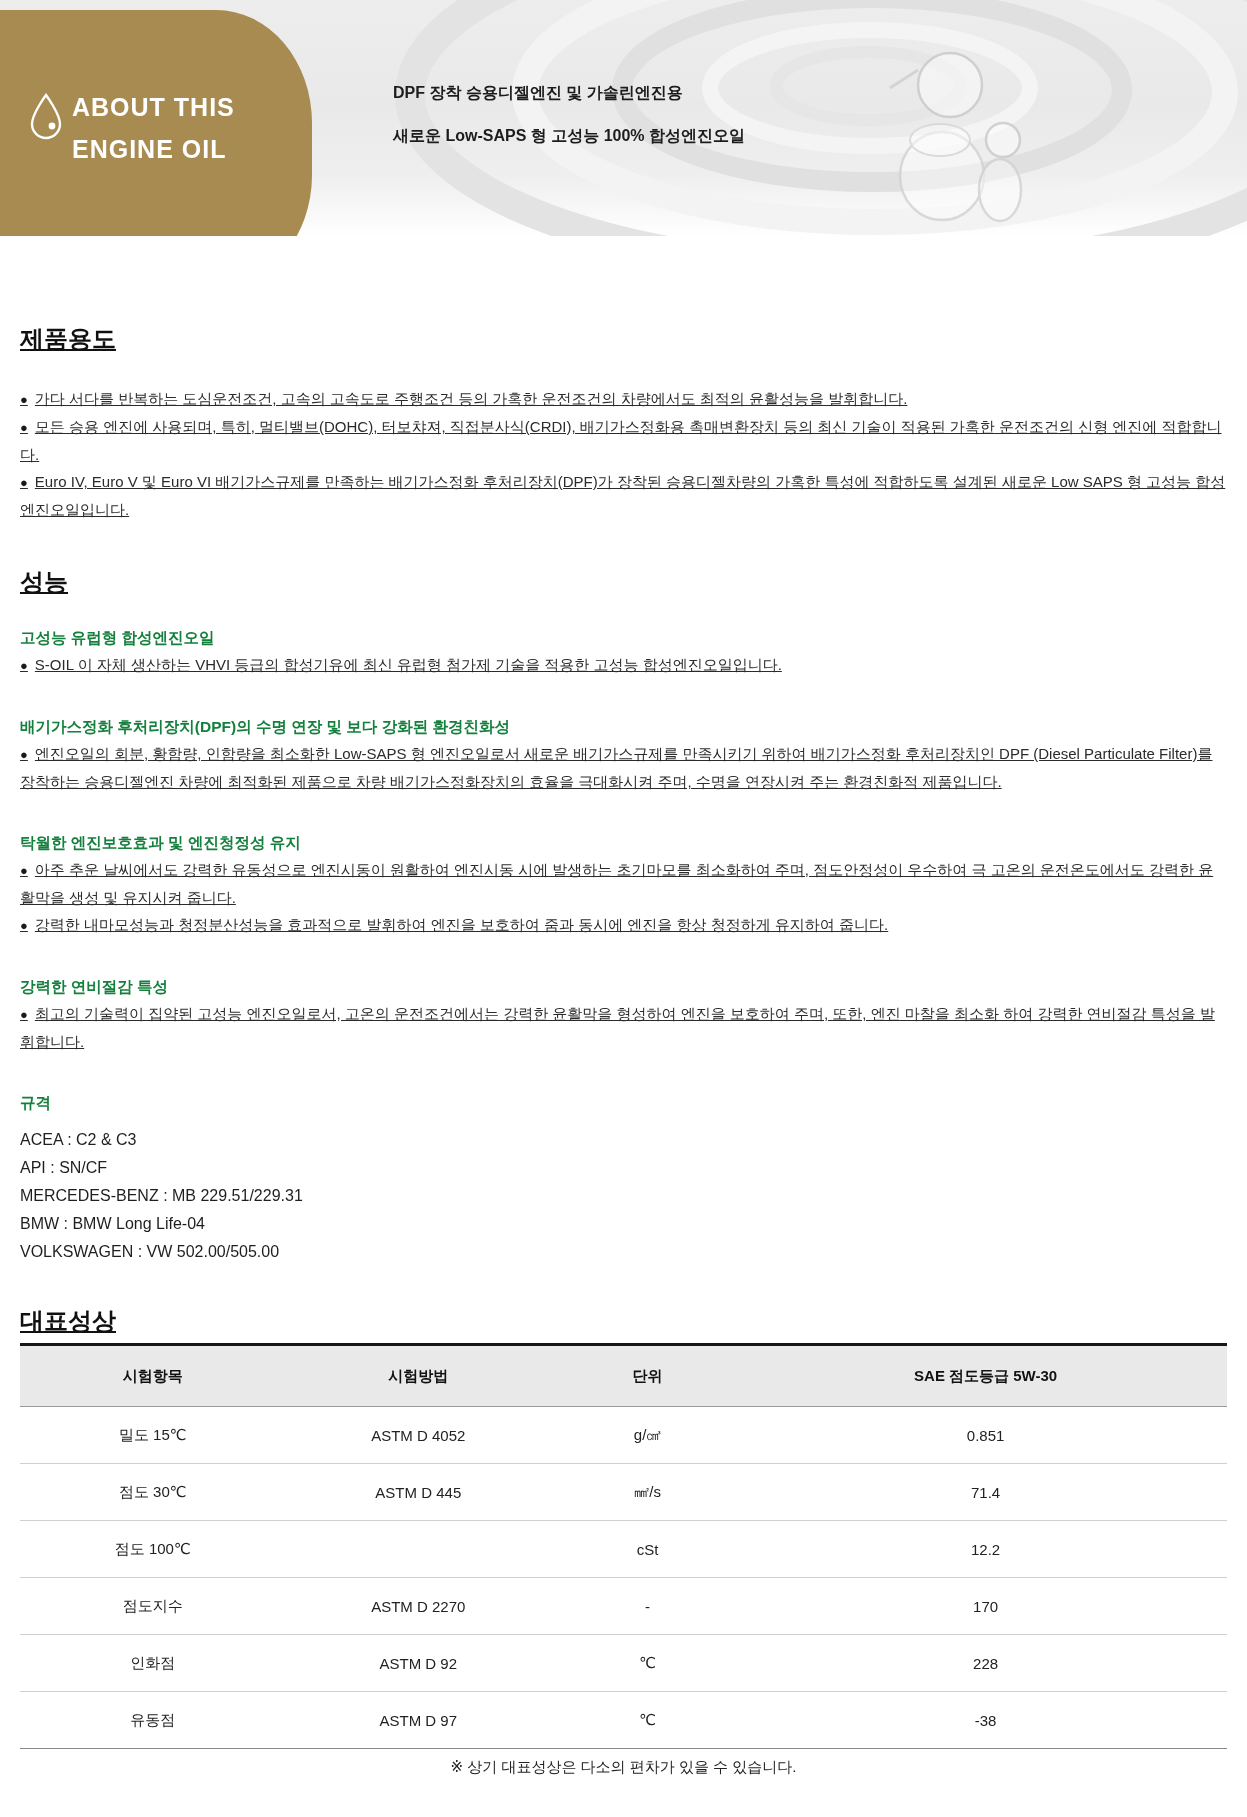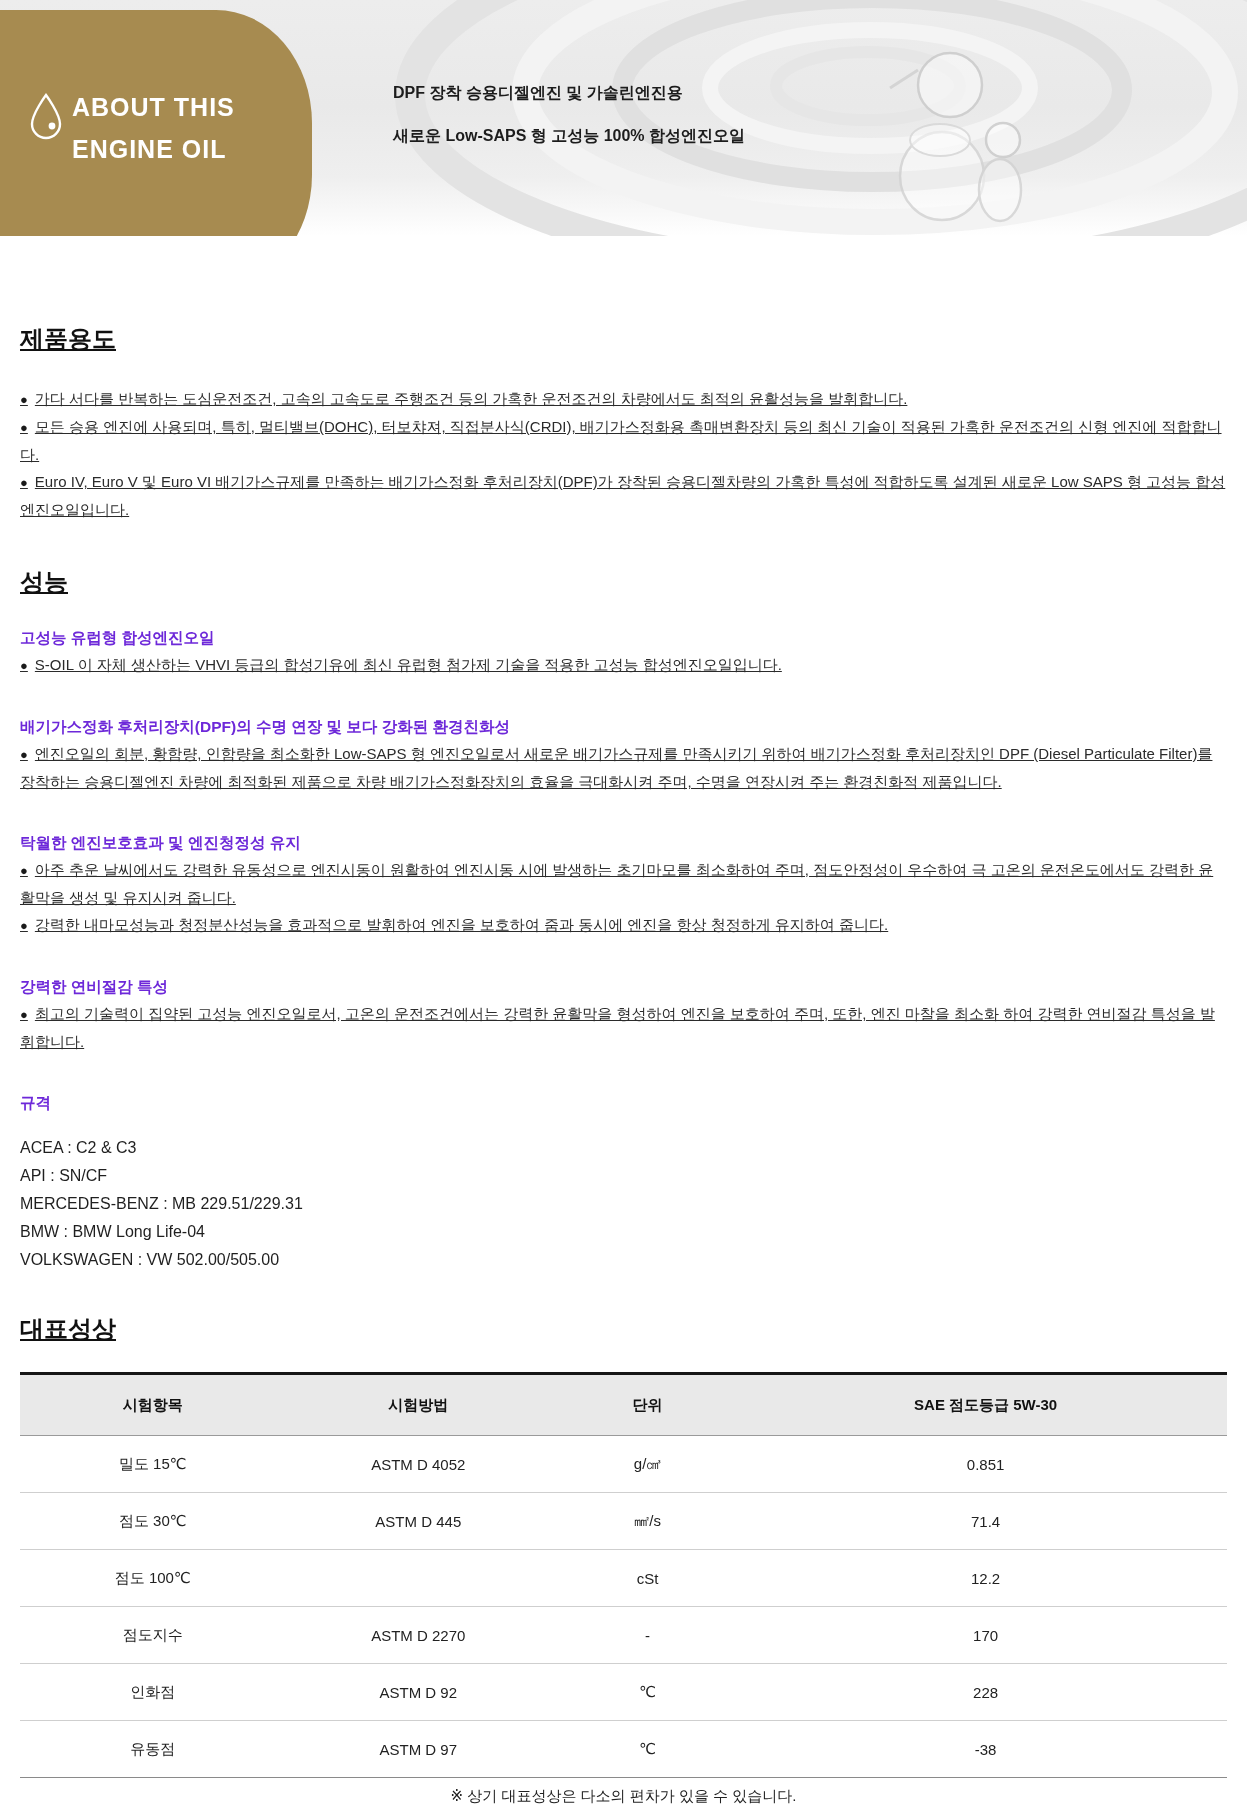--- a/index.html
+++ b/index.html
@@ -38,27 +38,27 @@
   .content { position:absolute; top:236px; left:0; width:1247px; padding:0 20px; }
   h2.section { font-size:24px; font-weight:700; color:#111; line-height:29px;text-decoration:underline; }
   .sec-usage   { margin-top:88px; }
   .sec-perf    { margin-top:44px; }
   .sec-props   { margin-top:40px; }
   .bullets { margin-top:32px; }
   .b { font-size:15px; line-height:27px; color:#2b2b2b;text-decoration:underline; }
   .dot { font-size:13px; margin-right:7px; color:#1a1a1a; }
   .sub { margin-top:34px; }
   .sub.first { margin-top:28px; }
-  .sub h3 { font-size:15.5px; font-weight:700; color:#6d28d9; line-height:27px; }
+  .sub h3 { font-size:15.5px; font-weight:700; color:#15803d; line-height:27px; }
   .sub .b { margin-top:0; }
-  .spec-lines { margin-top:18px; }
+  .spec-lines { margin-top:10px; }
   .spec-lines .line { font-size:16px; line-height:28px; color:#1f1f1f; }
 
   
-  table.props { width:100%; border-collapse:collapse; margin-top:29px; }
+  table.props { width:100%; border-collapse:collapse; margin-top:8px; }
   table.props thead tr { background:#e9e9e9; }
   table.props thead th {
     height:62px; font-size:15px; font-weight:700; color:#111; text-align:center;
     border-top:3px solid #161616; border-bottom:1px solid #9a9a9a;
   }
   table.props tbody td {
     height:57px; font-size:15px; color:#222; text-align:center;
     border-bottom:1px solid #cfcfcf;
   }
   table.props tbody tr:last-child td { border-bottom:1px solid #8a8a8a; }

